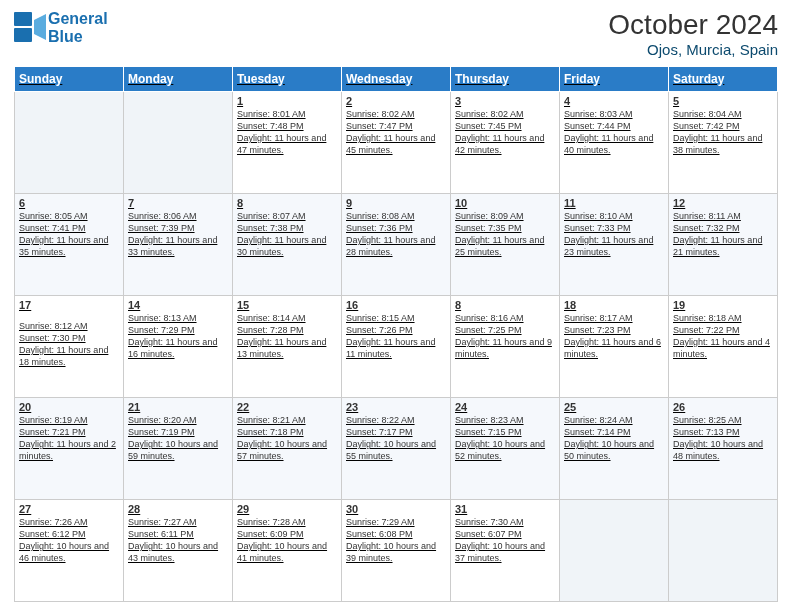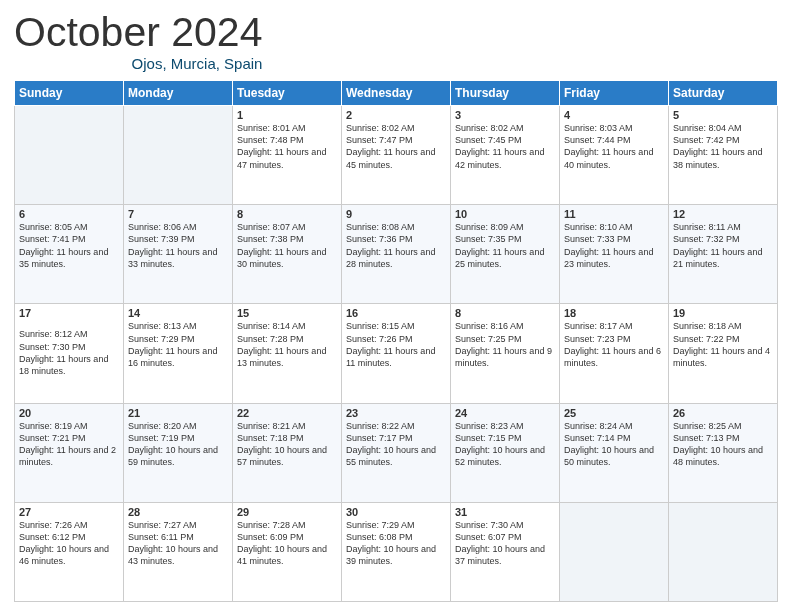--- a/index.html
+++ b/index.html
@@ -30,34 +30,35 @@
     }
     .logo-row {
       display: flex;
       align-items: center;
       gap: 2px;
     }
     .title-block {
       text-align: right;
     }
     .month-title {
-      font-size: 41px;
+      font-size: 28px;
       font-weight: 300;
       color: #333;
       line-height: 1.1;
     }
     .location {
       font-size: 15px;
       color: #0c4a6e;
       font-weight: 400;
     }
     .calendar {
       width: 100%;
       border-collapse: collapse;
       flex: 1;
+      text-decoration: underline;
     }
     .calendar th {
       background: #2a7cc7;
       color: #fff;
       font-size: 12px;
       font-weight: bold;
       padding: 5px 4px;
       text-align: left;
       border: 1px solid #fff;
     }
@@ -87,20 +88,33 @@
     }
     .empty-cell {
       background: #f0f4f8 !important;
     }
   </style>
 </head>
 <body>
 
 <div class="container">
   <div class="header">
+    <div class="logo">
+      <div class="logo-row">
+        <svg width="32" height="32" viewBox="0 0 32 32">
+          <rect x="0" y="0" width="18" height="14" fill="#1a6faf" rx="1"></rect>
+          <rect x="0" y="16" width="18" height="14" fill="#1a6faf" rx="1"></rect>
+          <polygon points="20,8 32,2 32,28 20,22" fill="#5aacdf"></polygon>
+        </svg>
+        <div>
+          <div style="font-size:16px; font-weight:bold; color:#1a6faf; line-height:1.1;">General</div>
+          <div style="font-size:16px; font-weight:bold; color:#1a6faf; line-height:1.1;">Blue</div>
+        </div>
+      </div>
+    </div>
     <div class="title-block">
       <div class="month-title">October 2024</div>
       <div class="location">Ojos, Murcia, Spain</div>
     </div>
   </div>
 
   <table class="calendar">
     <thead>
       <tr>
       <th>Sunday</th>

